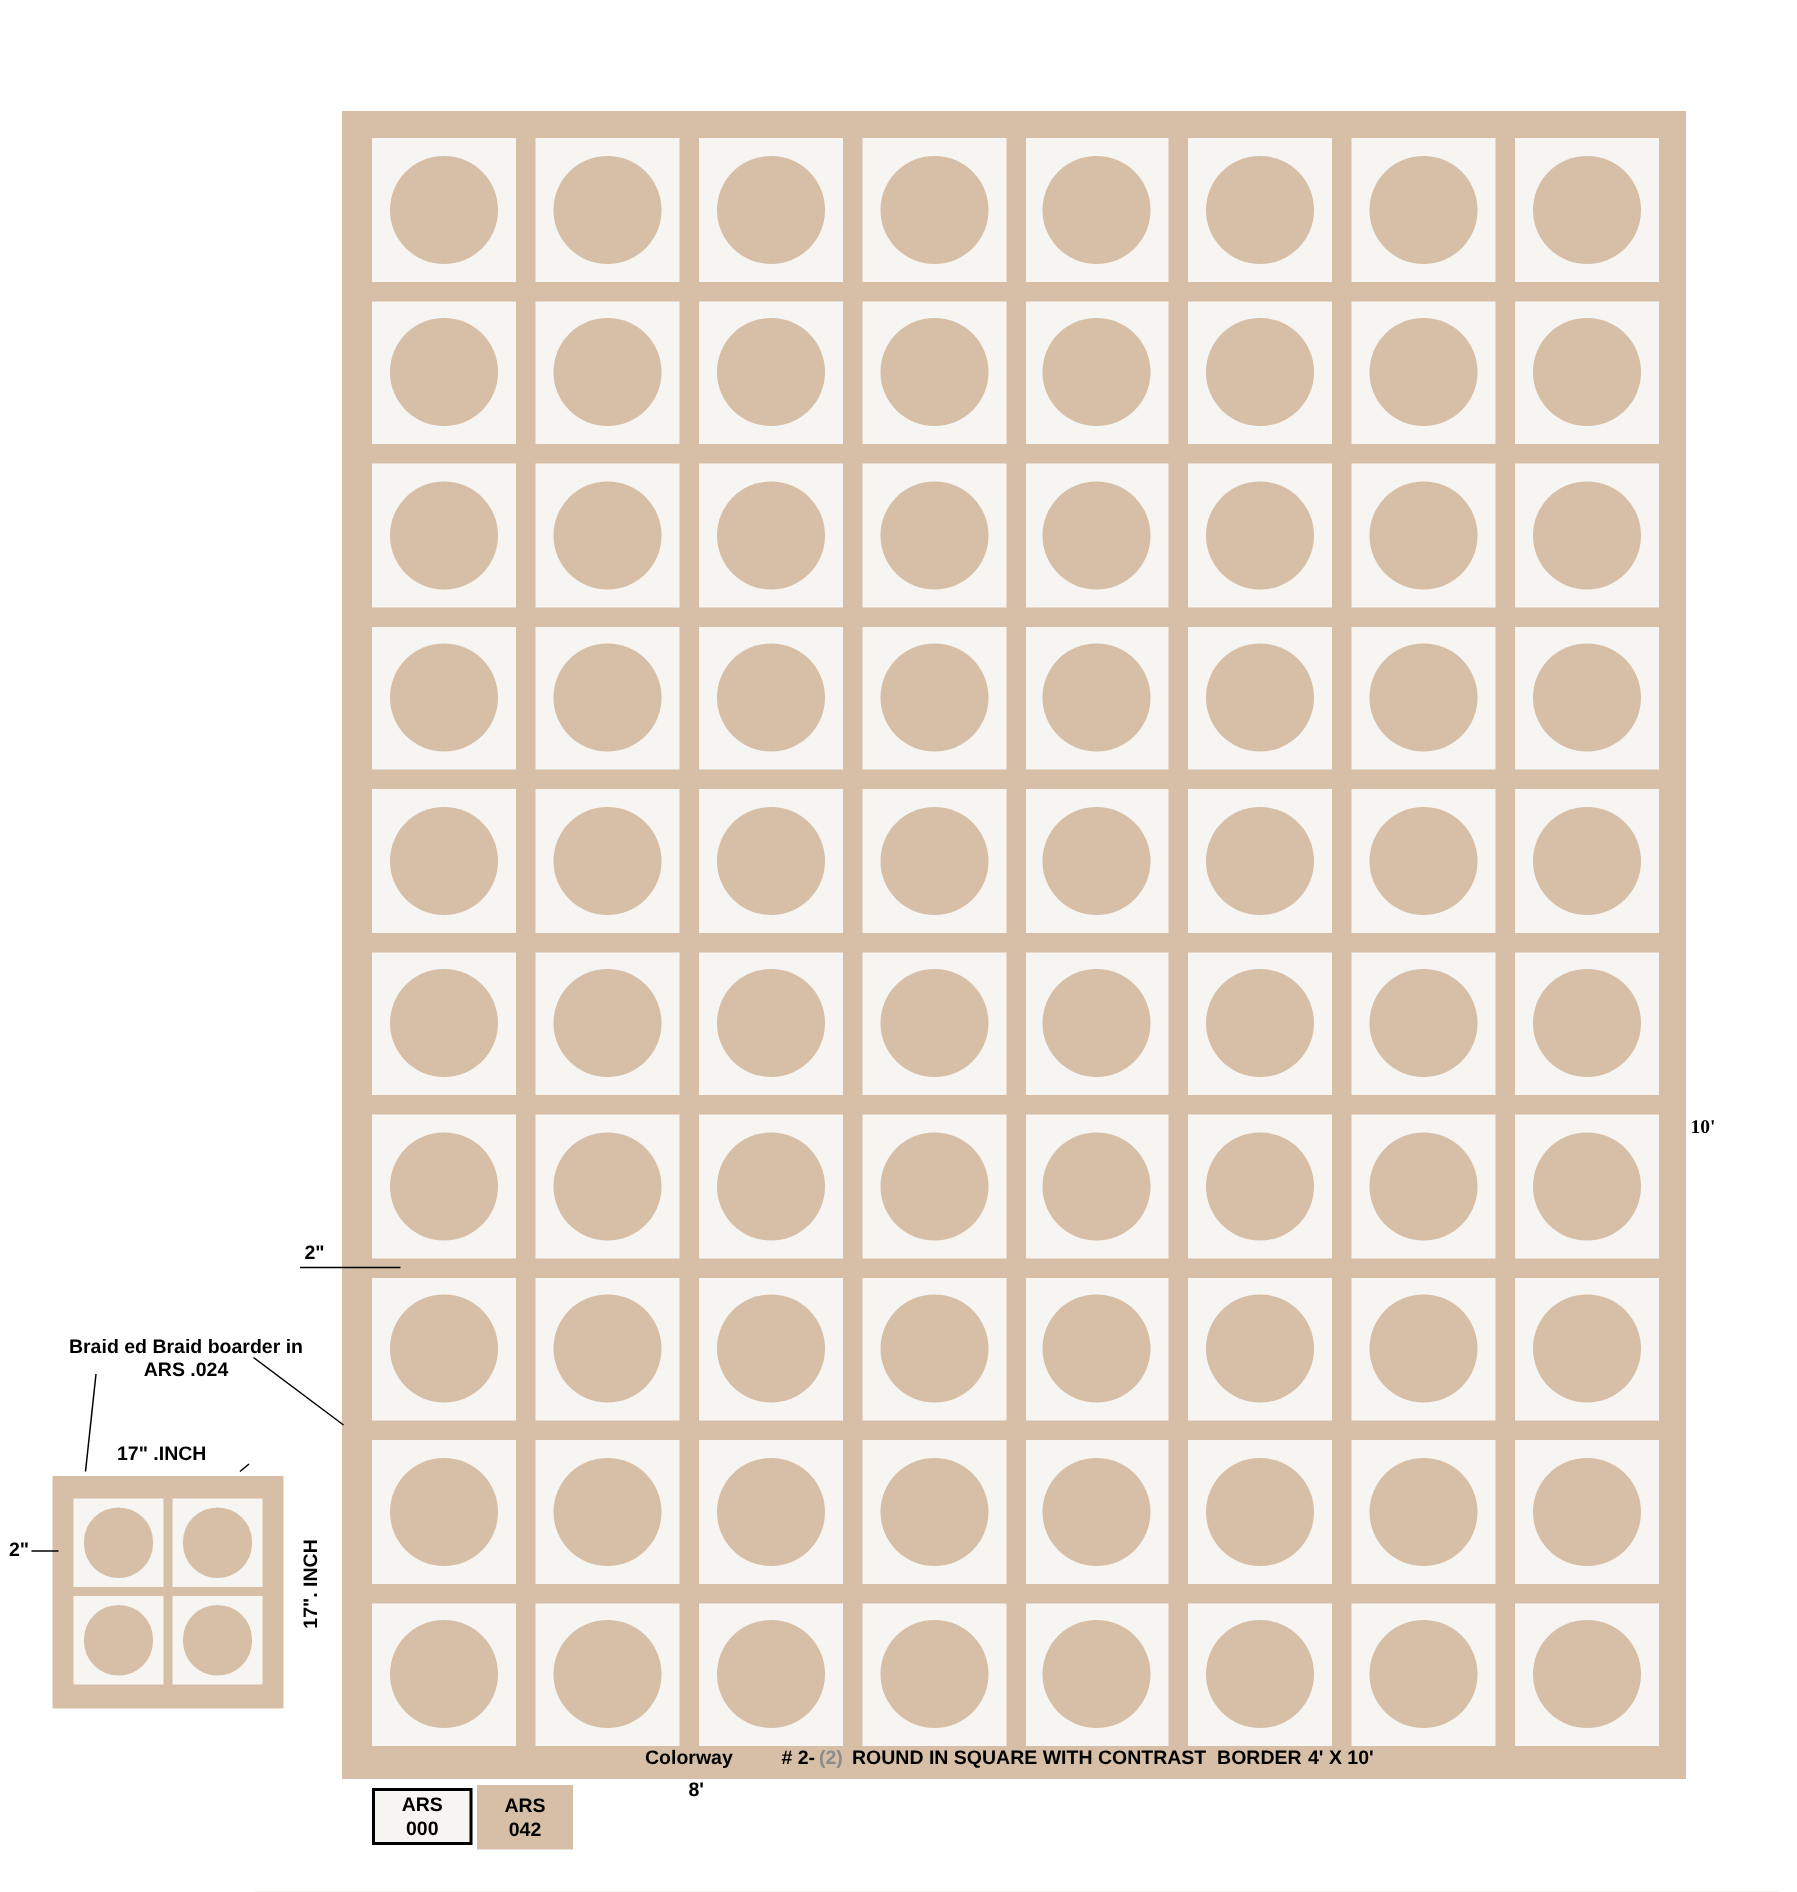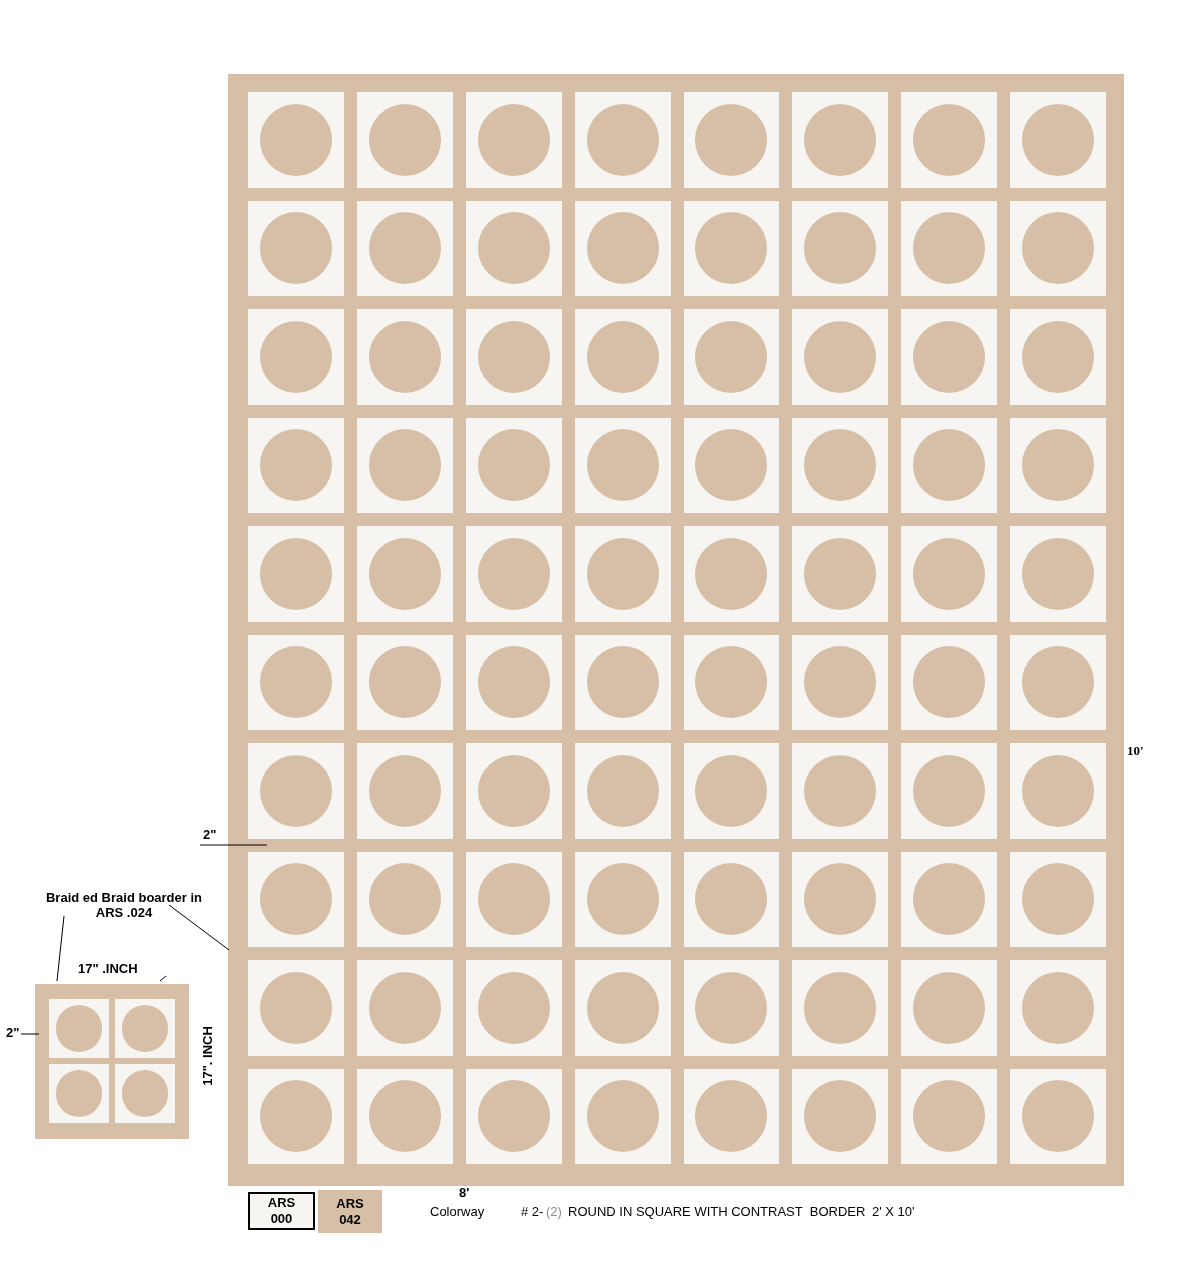--- a/index.html
+++ b/index.html
@@ -65,21 +65,21 @@
   .legend-box{
     position:absolute;display:flex;flex-direction:column;align-items:center;
     justify-content:center;font-weight:bold;font-size:13px;line-height:16px;
     color:var(--ink);text-align:center;
   }
   .legend-000{left:248px;top:1192px;width:67px;height:38px;background:var(--cell);border:2px solid #000;}
   .legend-024{left:318px;top:1190px;width:64px;height:43px;background:var(--tan);}
 
   
   .cap{
-    position:absolute;top:1204px;font-weight:normal;font-size:13px;line-height:15px;
+    position:absolute;top:1164px;font-weight:bold;font-size:13px;line-height:15px;
     color:var(--ink);white-space:pre;
   }
   .cap-colorway{left:430px;}
   .cap-num{left:521px;}
   .cap-paren{left:546px;color:var(--muted);}
   .cap-title{left:568px;}
   .cap-size{left:872px;}
 </style>
 </head>
 <body>
@@ -374,15 +374,15 @@
   </div>
   <div class="legend-box legend-024">
     <div>ARS</div>
     <div>042</div>
   </div>
 
   <span class="cap cap-colorway">Colorway</span>
   <span class="cap cap-num"># 2-</span>
   <span class="cap cap-paren">(2)</span>
   <span class="cap cap-title">ROUND IN SQUARE WITH CONTRAST  BORDER</span>
-  <span class="cap cap-size">2' X 10'</span>
+  <span class="cap cap-size">4' X 10'</span>
 
 </div>
 
 </body></html>

